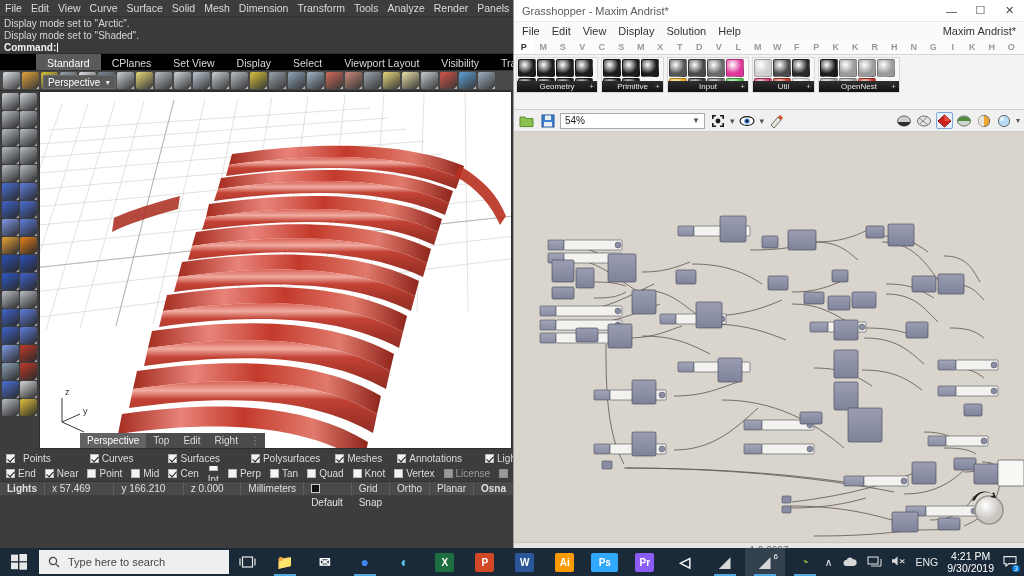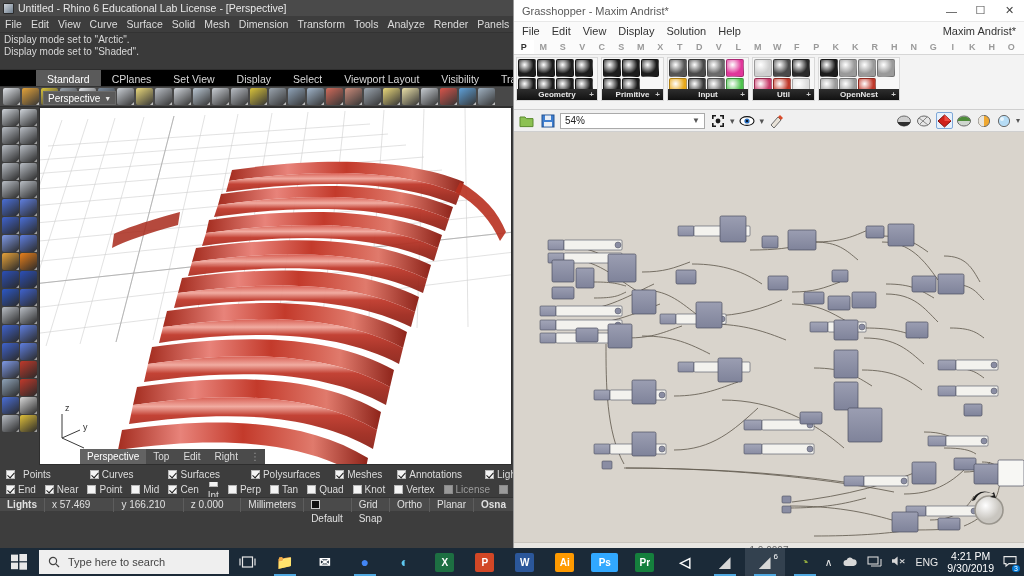--- a/index.html
+++ b/index.html
@@ -135,21 +135,21 @@
   .gh-tab {
     width:19.5px; display:flex; align-items:center; justify-content:center;
     font-size:9px; color:#9a9a9a; font-weight:bold; flex:none;
   }
   .gh-tab.active { background:#ffffff; color:#333; border-bottom:1px solid #fff; }
   .gh-ribbon {
     height:55px; background:#f3f3f3; display:flex; align-items:flex-start;
     gap:3px; padding:2px 2px 0 2px; overflow:hidden; border-bottom:1px solid #cfcfcf;
   }
   .gh-group { display:flex; flex-direction:column; background:#f7f7f7;
-    border:1px solid #d9d9d9; height:44px;font-weight:bold; }
+    border:1px solid #d9d9d9; height:36px; }
   .gh-gicons { display:flex; flex-wrap:wrap; align-content:flex-start;
      padding:1px; gap:1px; flex:1; overflow:hidden; }
   .gh-ic { width:18px; height:18px; border-radius:2px; flex:none;
      display:flex; align-items:center; justify-content:center; font-size:9px; }
   .gh-glabel {
     height:11px; background:linear-gradient(#2e2e2e,#121212); color:#e8e8e8;
     font-size:8px; display:flex; align-items:center; justify-content:center;
     position:relative;
   }
   .gh-glabel .plus { position:absolute; right:3px; color:#ccc; font-size:8px; }
@@ -202,24 +202,20 @@
     position:absolute; right:7px; top:4px; font-size:8px; color:#fff;
   }
 </style>
 </head>
 <body>
 
 <div class="screen">
 
   <div class="rhino">
 
-    <div class="rh-title">
-      <div class="rh-logo"></div>
-      <span>Untitled - Rhino 6 Educational Lab License - [Perspective]</span>
-    </div>
 
     <div class="rh-menu">
       <span>File</span>
       <span>Edit</span>
       <span>View</span>
       <span>Curve</span>
       <span>Surface</span>
       <span>Solid</span>
       <span>Mesh</span>
       <span>Dimension</span>
@@ -227,20 +223,21 @@
       <span>Tools</span>
       <span>Analyze</span>
       <span>Render</span>
       <span>Panels</span>
 
     </div>
 
     <div class="rh-cmdarea">
       <div>Display mode set to "Arctic".</div>
       <div>Display mode set to "Shaded".</div>
+      <div class="rh-cmdline"><span>Command:</span><span class="rh-caret"></span></div>
     </div>
 
     <div class="rh-tabs">
       <div class="rh-tab active">Standard</div>
       <div class="rh-tab">CPlanes</div>
       <div class="rh-tab">Set View</div>
       <div class="rh-tab">Display</div>
       <div class="rh-tab">Select</div>
       <div class="rh-tab">Viewport Layout</div>
       <div class="rh-tab">Visibility</div>
@@ -1003,21 +1000,21 @@
         <div class="tb-app">
           <span style="display: flex; align-items: center; justify-content: center; width: 19px; height: 19px; font-size: 10px; font-weight: bold; color: rgb(255, 255, 255); border-radius: 2px; background: rgb(43, 87, 154);">W</span>
         </div>
         <div class="tb-app">
           <span style="display: flex; align-items: center; justify-content: center; width: 19px; height: 19px; font-size: 10px; font-weight: bold; color: rgb(255, 255, 255); border-radius: 2px; background: rgb(255, 154, 0);">Ai</span>
         </div>
         <div class="tb-app">
           <span style="display: flex; align-items: center; justify-content: center; width: 27px; height: 19px; font-size: 10px; font-weight: bold; color: rgb(255, 255, 255); border-radius: 2px; background: rgb(49, 168, 255);">Ps</span>
         </div>
         <div class="tb-app">
-          <span style="display: flex; align-items: center; justify-content: center; width: 19px; height: 19px; font-size: 10px; font-weight: bold; color: rgb(255, 255, 255); border-radius: 2px; background: #15803d;">Pr</span>
+          <span style="display: flex; align-items: center; justify-content: center; width: 19px; height: 19px; font-size: 10px; font-weight: bold; color: rgb(255, 255, 255); border-radius: 2px; background: #8b5cf6;">Pr</span>
         </div>
         <div class="tb-app">
           <span style="display: flex; align-items: center; justify-content: center; width: 19px; height: 19px; font-size: 14px; font-weight: bold; color: rgb(255, 255, 255); border-radius: 2px; background: transparent;">◁</span>
         </div>
         <div class="tb-app open">
           <span style="display: flex; align-items: center; justify-content: center; width: 19px; height: 19px; font-size: 14px; font-weight: bold; color: rgb(216, 216, 216); border-radius: 2px; background: transparent;">◢</span>
         </div>
         <div class="tb-app open active">
           <span style="display: flex; align-items: center; justify-content: center; width: 19px; height: 19px; font-size: 14px; font-weight: bold; color: rgb(216, 216, 216); border-radius: 2px; background: transparent;">◢</span>
           <span class="badge">6</span>

